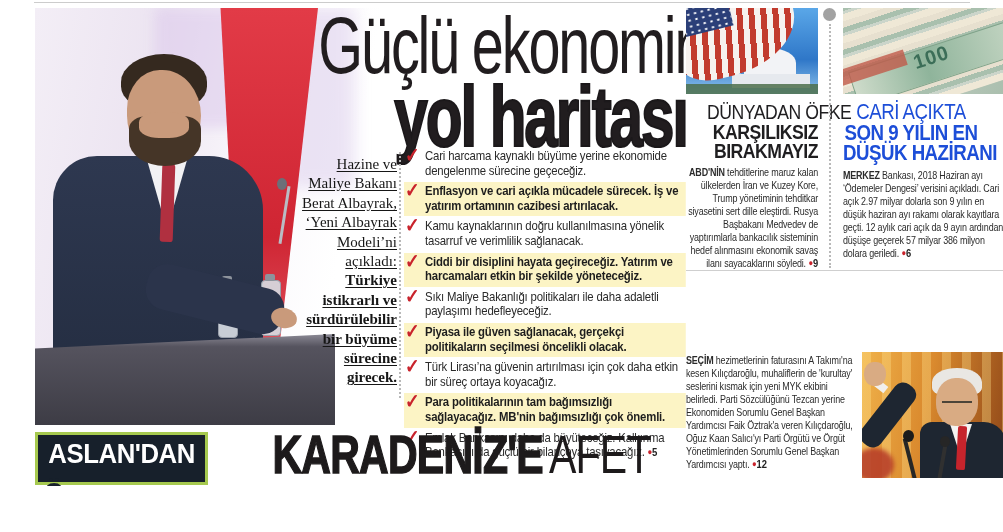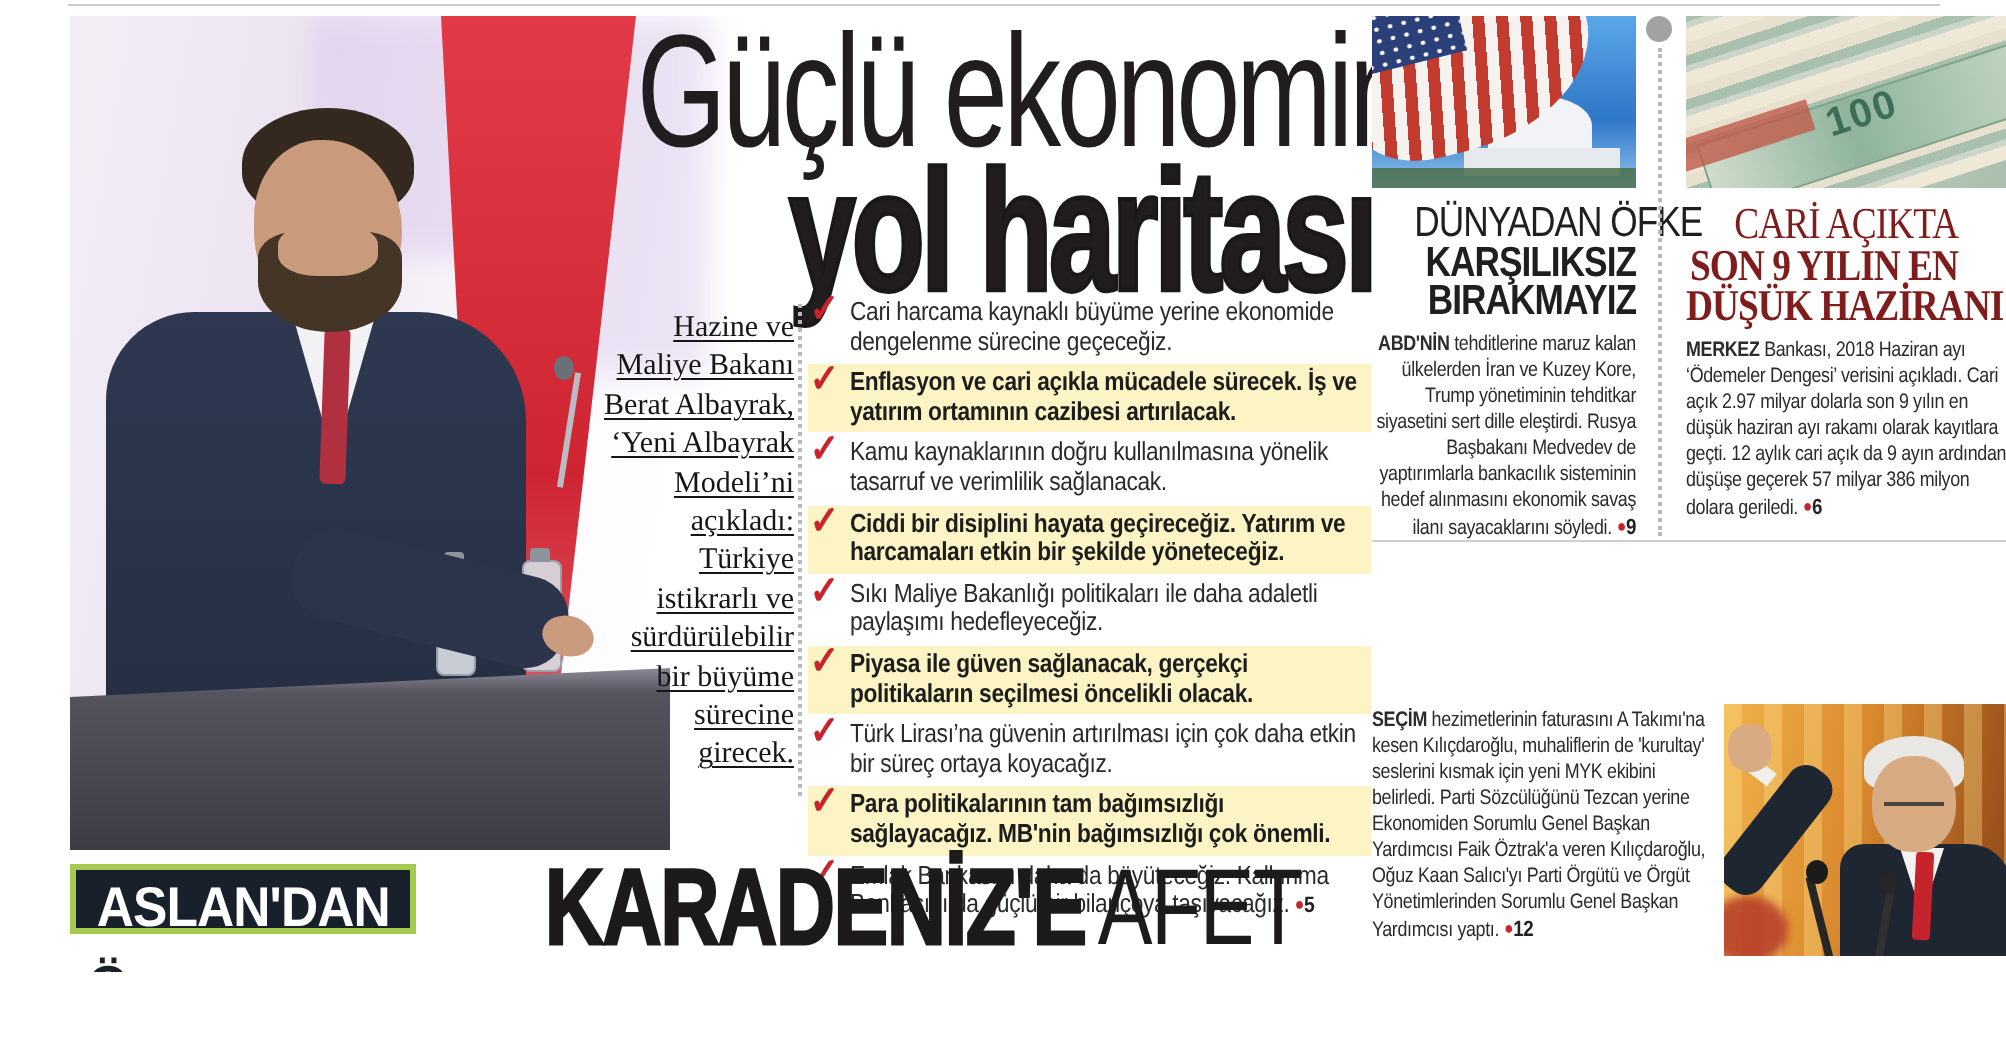--- a/index.html
+++ b/index.html
@@ -40,21 +40,21 @@
   .headline{position:absolute;left:175px;top:6px;width:512px;text-align:right;color:#211d1f;}
   .hl1{font-size:80px;line-height:80px;font-weight:400;letter-spacing:-3px;
        transform:scaleX(0.72);transform-origin:100% 50%;white-space:nowrap;}
   .hl2{font-size:86px;line-height:80px;font-weight:700;letter-spacing:-3px;margin-top:-10px;
        -webkit-text-stroke:2.2px #1b181a;transform:scaleX(0.70);transform-origin:100% 50%;white-space:nowrap;}
 
   
   .intro{position:absolute;left:301px;top:155px;width:96px;text-align:right;
          font-family:"Liberation Serif",serif;font-size:15px;line-height:19.4px;color:#161616;}
   .intro span{text-decoration:underline;text-underline-offset:2px;}
-  .intro .b{font-weight:400;}
+  .intro .b{font-weight:700;}
 
   
   .vdots{position:absolute;border-left:2px dotted #b8b8b8;width:0;}
   .vd-left{left:399px;top:152px;height:246px;}
   .vd-right{left:829px;top:24px;height:244px;}
   .vd-dot{position:absolute;left:823px;top:8px;width:13px;height:13px;border-radius:50%;background:#a2a2a2;}
 
   .checklist{position:absolute;left:404px;top:147px;width:322px;transform:scaleX(0.875);transform-origin:0 0;}
   .bullet{position:relative;padding:2px 5px 3px 24px;margin-bottom:1px;font-size:13px;line-height:14.6px;
           color:#2a2a2a;letter-spacing:-0.2px;}
@@ -85,21 +85,21 @@
 
   .colB{position:absolute;left:843px;top:8px;width:160px;}
   .photo-money{position:relative;width:160px;height:86px;overflow:hidden;
     background:linear-gradient(115deg,#ddd8c8 0%,#c2cdc2 50%,#aabfae 100%);}
   .mb-stack{position:absolute;left:-20px;top:-30px;width:230px;height:120px;transform:rotate(-18deg);
     background:repeating-linear-gradient(0deg,#efe8d6 0 7px,#cbd5ca 7px 10px,#a9c0ae 10px 15px,#e7e0cf 15px 21px);}
   .mb-bill{position:absolute;left:6px;top:34px;width:190px;height:34px;transform:rotate(-18deg);
     background:linear-gradient(90deg,#cfdccb,#8fb49b 40%,#cfdccb);border:1px solid #7ea389;}
   .mb-100{position:absolute;left:70px;top:38px;transform:rotate(-18deg);font-weight:700;font-size:20px;color:#3c6e58;letter-spacing:1px;}
   .mb-red{position:absolute;left:-6px;top:52px;width:70px;height:16px;background:#c05a4a;transform:rotate(-18deg);opacity:.8;}
-  .colB-head{margin-top:8px;text-align:right;color:#7f1d1d;font-family:Liberation Serif, serif;}
+  .colB-head{margin-top:8px;text-align:center;color:#1d4ed8;}
   .chB{font-size:22px;line-height:20.5px;letter-spacing:-0.6px;transform:scaleX(0.85);transform-origin:0 50%;white-space:nowrap;}
   .chB.light{font-weight:400;}
   .chB.bold{font-weight:700;}
   .colB-body{margin-top:5px;width:188px;transform:scaleX(0.852);transform-origin:0 0;text-align:left;}
 
   .mid-rule{position:absolute;left:686px;top:270px;width:317px;height:1px;background:#cfcfcf;}
 
   
   .chp-head{position:absolute;left:686px;top:277px;width:317px;text-align:center;color:#59595c;}
   .chpL{font-size:38px;line-height:34px;font-weight:700;letter-spacing:-1px;
@@ -118,21 +118,21 @@
   .pk-arm{position:absolute;left:14px;top:26px;width:24px;height:74px;background:#1e2631;border-radius:10px;transform:rotate(38deg);}
   .pk-cuff{position:absolute;left:6px;top:28px;width:20px;height:8px;background:#f1efec;transform:rotate(38deg);}
   .pk-fist{position:absolute;left:2px;top:10px;width:22px;height:24px;background:#d9ab83;border-radius:45%;}
   .pk-mic1{position:absolute;left:46px;top:86px;width:4px;height:44px;background:#262626;transform:rotate(-14deg);}
   .pk-mic2{position:absolute;left:78px;top:92px;width:4px;height:40px;background:#303030;transform:rotate(10deg);}
   .pk-mt1{position:absolute;left:41px;top:78px;width:11px;height:12px;background:#1b1b1b;border-radius:50%;}
   .pk-mt2{position:absolute;left:78px;top:84px;width:10px;height:11px;background:#262626;border-radius:50%;}
   .pk-red{position:absolute;left:-8px;top:96px;width:40px;height:34px;background:#b53a28;border-radius:50%;opacity:.85;filter:blur(2px);}
 
   
-  .badge{position:absolute;left:35px;top:432px;width:173px;height:35px;box-sizing:border-box;
+  .badge{position:absolute;left:35px;top:432px;width:173px;height:53px;box-sizing:border-box;
     background:#17202b;border:3px solid #a6c94f;color:#fff;font-weight:700;font-size:28px;
     text-align:center;line-height:38px;letter-spacing:-0.5px;}
   .badge-inner{display:inline-block;transform:scaleX(0.92);transform-origin:50% 50%;white-space:nowrap;}
   .badge2{position:absolute;left:44px;top:477px;width:130px;height:9px;overflow:hidden;color:#17202b;
     font-weight:700;font-size:26px;line-height:30px;}
   .kara{position:absolute;left:222px;top:425px;width:420px;text-align:center;color:#1d1a1b;
     font-size:54px;line-height:58px;letter-spacing:-1px;white-space:nowrap;
     transform:scaleX(0.76);transform-origin:50% 0;}
   .kara .kb{font-weight:700;-webkit-text-stroke:1.4px #1d1a1b;}
   .kara .kl{font-weight:400;margin-left:8px;}

